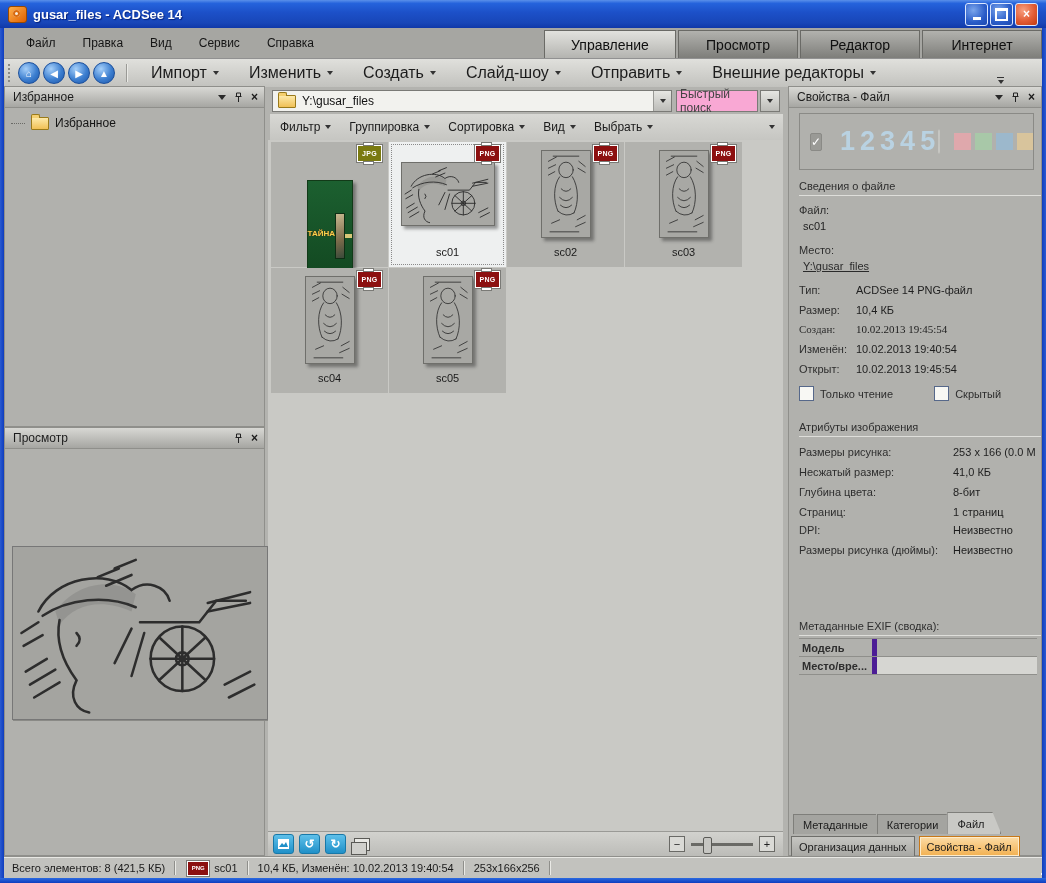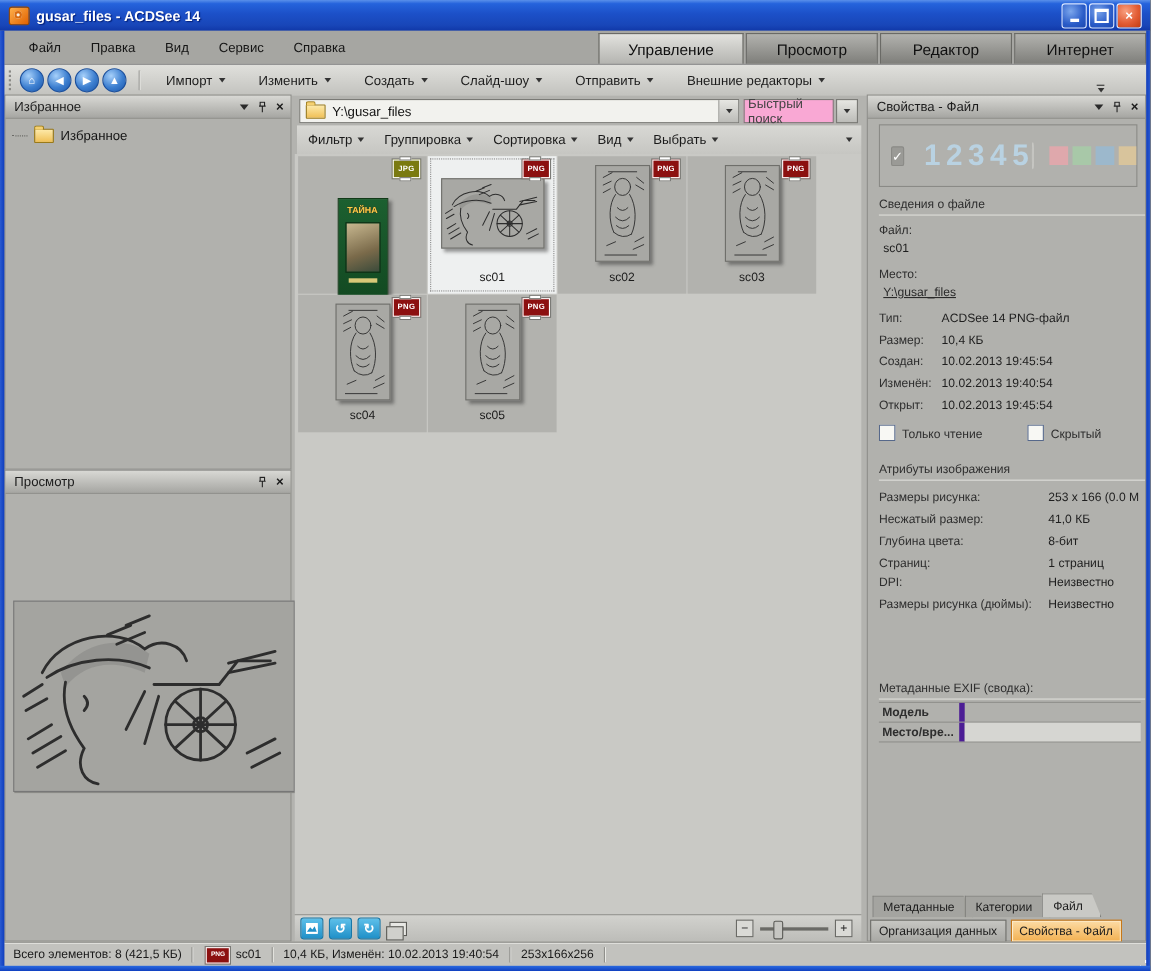--- a/index.html
+++ b/index.html
@@ -34,21 +34,21 @@
     background:linear-gradient(180deg,#b2b2ae,#7e7e7a);border:1px solid #6a6a66;border-bottom:none;}
   .mode-tab.active{width:130px;background:linear-gradient(180deg,#e2e2de,#b4b4b0);}
   
   .toolbar{position:absolute;left:4px;right:4px;top:58px;height:28px;display:flex;align-items:center;
     background:linear-gradient(180deg,#e0e0dc,#c2c2be);border-top:1px solid #919191;}
   .grip{width:3px;height:18px;margin:0 5px 0 4px;border-left:2px dotted #8a8a86;}
   .navbtn{width:20px;height:20px;border-radius:50%;margin-right:3px;display:flex;align-items:center;
     justify-content:center;color:#fff;font-size:10px;border:1px solid #1b4f9c;
     background:radial-gradient(circle at 35% 30%,#a6d0fa,#3d7fd0 55%,#1b55a8);}
   .tsep{width:1px;height:18px;background:#9a9a96;border-right:1px solid #eaeae6;margin:0 8px;}
-  .tbtn{display:flex;align-items:center;gap:6px;padding:0 15px;height:100%;font-size:12px;color:#1c1c1c;}
+  .tbtn{display:flex;align-items:center;gap:6px;padding:0 15px;height:100%;font-size:16px;color:#1c1c1c;}
   .caret{width:0;height:0;border-left:3.5px solid transparent;border-right:3.5px solid transparent;
     border-top:4px solid #333;}
   .overflow-caret{position:absolute;right:38px;bottom:3px;display:flex;flex-direction:column;align-items:center;}
   .overflow-caret span{width:7px;height:1px;background:#333;margin-bottom:2px;}
   
   .panel{position:absolute;background:#b1b1ad;border:1px solid #8f8f8b;box-sizing:border-box;}
   .phead{height:20px;display:flex;align-items:center;padding:0 6px 0 8px;font-size:12px;color:#1c1c1c;
     background:linear-gradient(180deg,#d8d8d4,#a6a6a2);border-bottom:1px solid #8f8f8b;}
   .phead .sp{margin-left:auto;display:flex;align-items:center;gap:8px;}
   .hcaret{width:0;height:0;border-left:4px solid transparent;border-right:4px solid transparent;
@@ -89,21 +89,21 @@
   .thumb.land{width:92px;height:62px;}
   .thumb.sq{width:90px;height:72px;}
   .badge{position:absolute;top:3px;right:6px;width:23px;height:15px;background:#8c1010;color:#fff;
     font-size:7px;font-weight:bold;display:flex;align-items:center;justify-content:center;
     border:1px solid #fff;box-shadow:0 0 0 1px #7a7a76;letter-spacing:.3px;}
   .badge::before,.badge::after{content:'';position:absolute;background:#fff;border:1px solid #7a7a76;height:2px;width:9px;}
   .badge::before{top:-4px;left:5px;}
   .badge::after{bottom:-4px;left:5px;}
   .badge.jpg{background:#7a7a10;}
   .book{width:46px;height:90px;border:1px solid #123a18;box-shadow:3px 3px 3px rgba(40,40,40,.45);
-    background:linear-gradient(180deg,#1c6030,#134a22);display:flex;flex-direction:column;align-items:center;padding-top:6px;box-sizing:border-box;margin-top:38px;}
+    background:linear-gradient(180deg,#1c6030,#134a22);display:flex;flex-direction:row;align-items:center;padding-top:16px;box-sizing:border-box;margin-top:38px;}
   .book .btitle{color:#f5d24a;font-size:8px;font-weight:bold;text-shadow:0 0 1px #7a1010;}
   .book .bpic{margin-top:6px;width:30px;height:44px;background:linear-gradient(160deg,#c8b890,#7a6a4a 60%,#3a4a3a);border:1px solid #0e2e14;}
   .book .bline{margin-top:5px;width:26px;height:4px;background:#d8c878;}
   
   .gridbar{position:absolute;left:268px;top:831px;width:515px;height:25px;display:flex;align-items:center;
     background:linear-gradient(180deg,#d2d2ce,#bcbcb8);border-top:1px solid #9a9a96;box-sizing:border-box;}
   .icb{width:19px;height:18px;margin-left:5px;border-radius:3px;border:1px solid #1878a8;color:#fff;
     display:flex;align-items:center;justify-content:center;font-size:12px;font-weight:bold;
     background:linear-gradient(180deg,#5ec0ea,#2090c8);}
   .cascade{width:14px;height:11px;margin-left:8px;border:1px solid #5a5a56;background:#e8e8e4;position:relative;}
@@ -465,21 +465,21 @@
     <div class="blockval linkval" style="top:173px;">Y:\gusar_files</div>
 
     <div class="prow" style="top:197px;">
       <span>Тип:</span>
       <span class="val">ACDSee 14 PNG-файл</span>
     </div>
     <div class="prow" style="top:217px;">
       <span>Размер:</span>
       <span class="val">10,4 КБ</span>
     </div>
-    <div class="prow" style="top:236px;">
+    <div class="prow" style="top:236px;font-family:Liberation Serif, serif;">
       <span>Создан:</span>
       <span class="val">10.02.2013 19:45:54</span>
     </div>
     <div class="prow" style="top:256px;">
       <span>Изменён:</span>
       <span class="val">10.02.2013 19:40:54</span>
     </div>
     <div class="prow" style="top:276px;">
       <span>Открыт:</span>
       <span class="val">10.02.2013 19:45:54</span>

